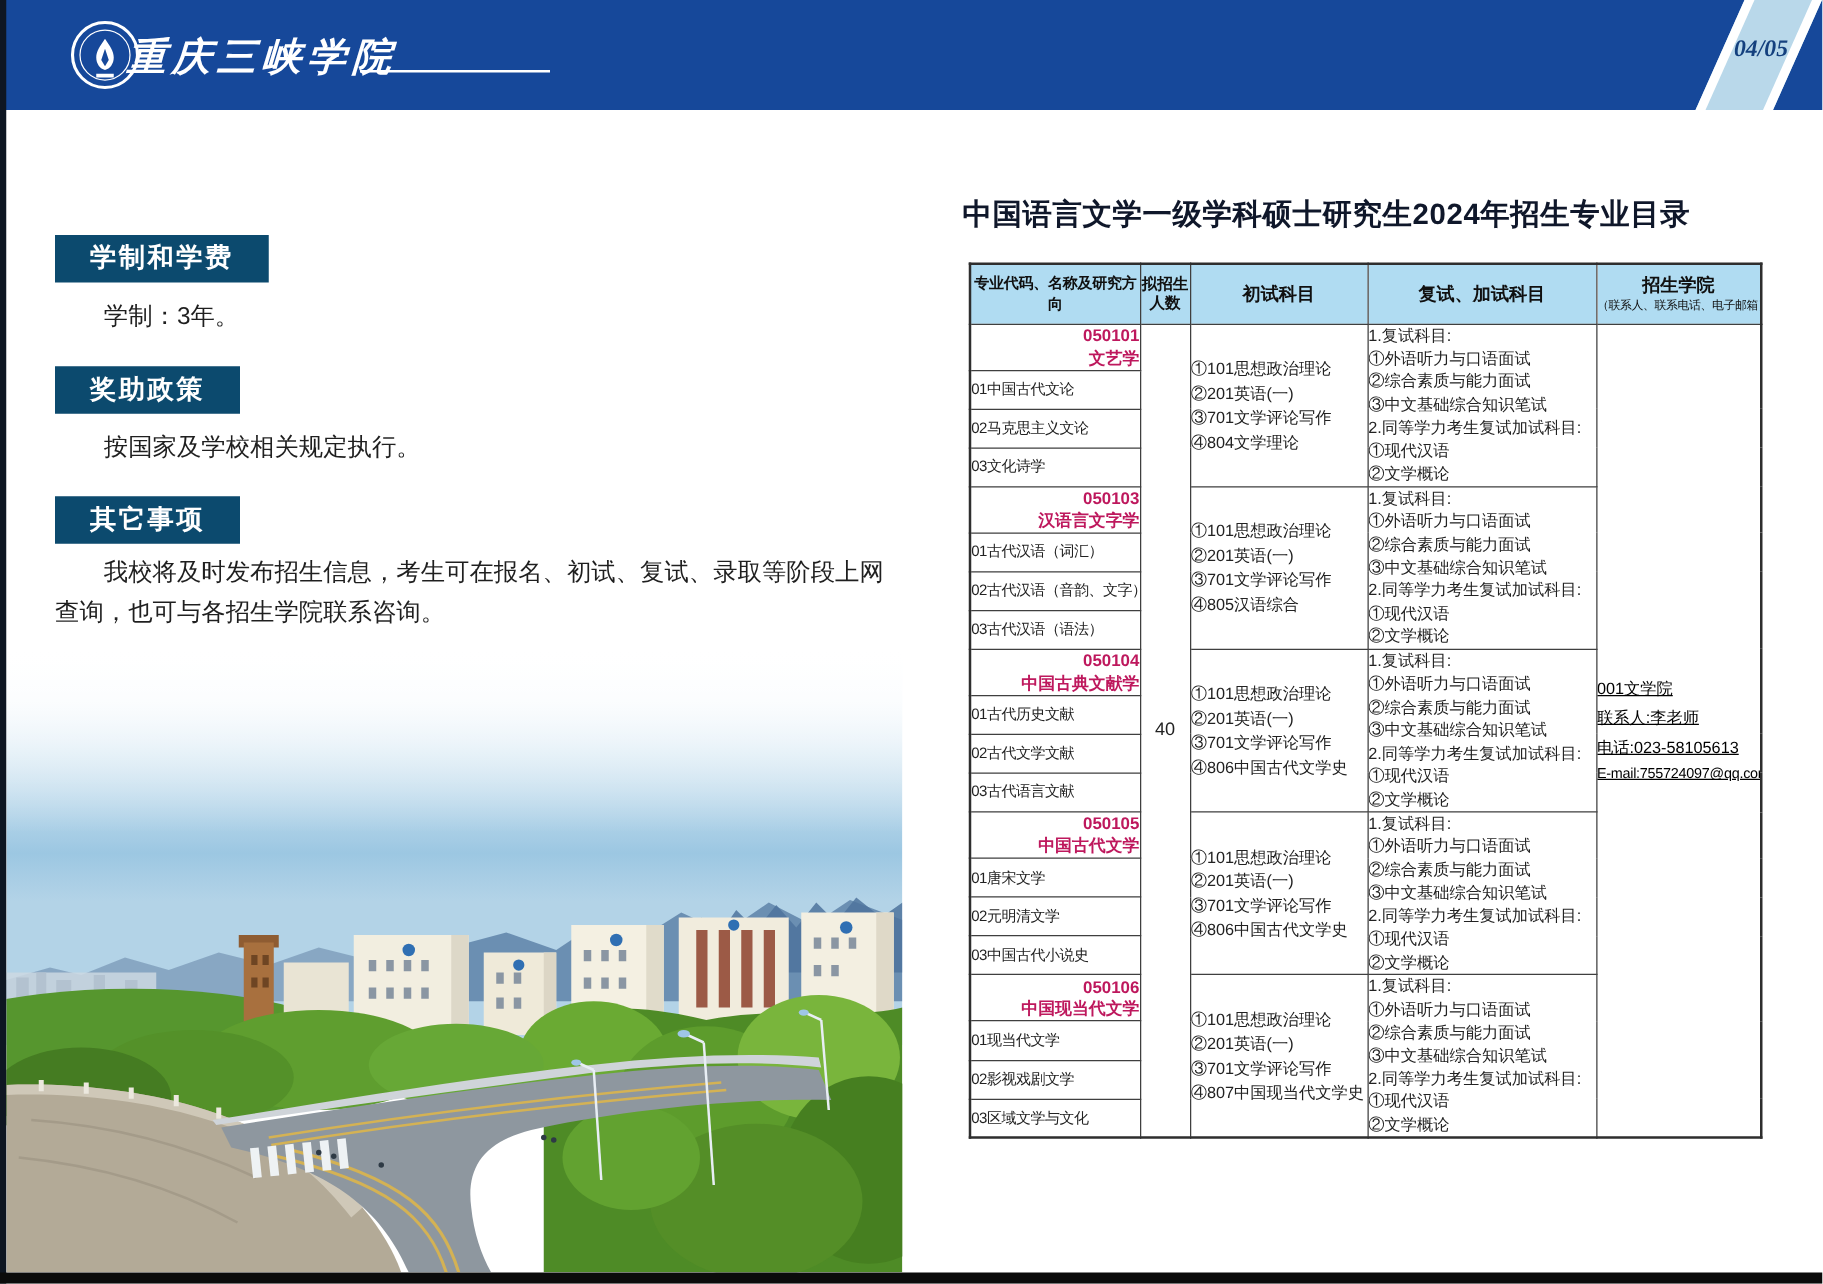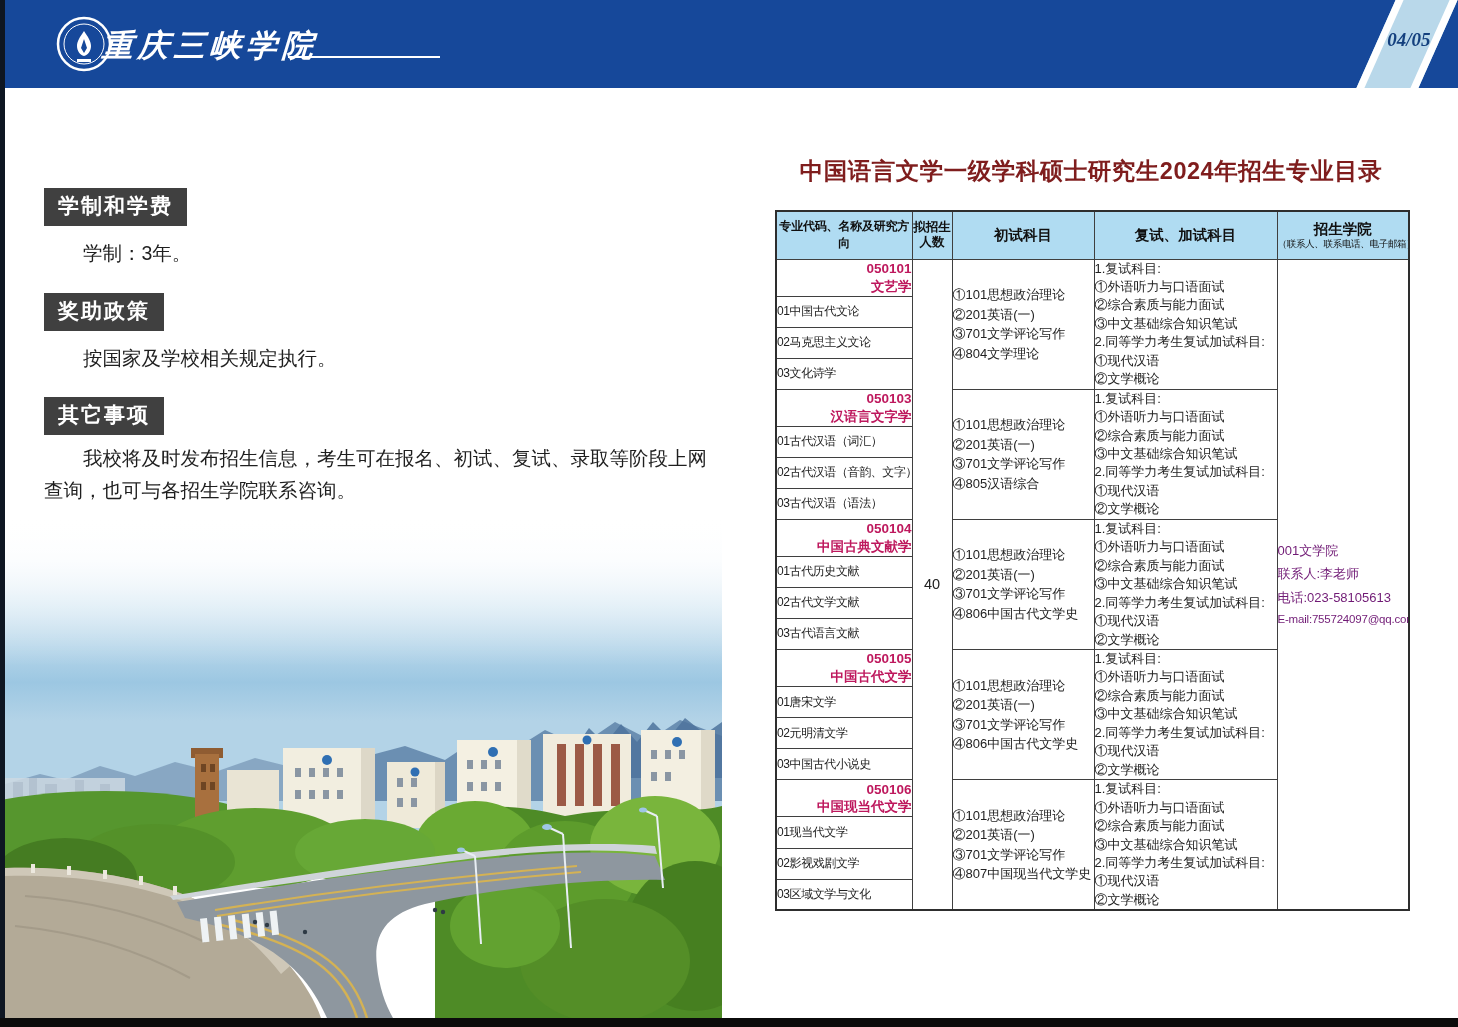--- a/index.html
+++ b/index.html
@@ -18,46 +18,46 @@
     font-style:italic;letter-spacing:5px;transform:skewX(-3deg);white-space:nowrap;}
   .band-divider{position:absolute;left:288px;top:56px;width:152px;height:2px;background:#fff;}
   .motto{position:absolute;left:458px;top:45px;color:#fff;font-size:19px;letter-spacing:3px;word-spacing:12px;white-space:nowrap;}
   .page-tab{position:absolute;right:20px;top:-12px;height:112px;width:46px;background:#b9d8ea;
     transform:skewX(-24deg);border-left:8px solid #fff;border-right:8px solid #fff;}
   .page-num{display:block;transform:skewX(24deg);text-align:center;line-height:104px;
     color:#14407e;font-family:"Liberation Serif",serif;font-style:italic;font-weight:bold;font-size:19px;}
 
   
   .content{position:absolute;left:44px;top:180px;width:664px;color:#1f1f1f;}
-  .badge{display:inline-block;background:#404040;color:#fff;font-weight:bold;font-size:21px;
-    padding:4px 14px 6px;margin:8px 0 2px;letter-spacing:2px;}
+  .badge{display:inline-block;background:#0c4a6e;color:#fff;font-weight:bold;font-size:21px;
+    padding:4px 28px 6px;margin:8px 0 2px;letter-spacing:2px;}
   .content p{font-size:19.5px;line-height:1.62;margin:10px 0 15px;text-indent:2em;}
 
   
-  .cat-title{position:absolute;left:770px;top:155px;width:642px;text-align:center;
-    font-size:23.5px;font-weight:bold;color:#7f1d1d;letter-spacing:0.5px;white-space:nowrap;}
+  .cat-title{position:absolute;left:770px;top:155px;width:642px;
+    font-size:23.5px;font-weight:bold;color:#0f172a;letter-spacing:0.5px;white-space:nowrap;}
   table.cat{position:absolute;left:775px;top:210px;width:633px;border-collapse:collapse;
     table-layout:fixed;background:#fff;border:2px solid #2e2e2e;}
   table.cat th,table.cat td{border:1px solid #3f3f3f;padding:0;overflow:hidden;}
   table.cat th{background:#b0dcf2;color:#101010;font-weight:bold;vertical-align:middle;text-align:center;}
   tr.hrow{height:48px;border-radius:13px;}
   .th1{font-size:12px;letter-spacing:-0.2px;}
   .th2{font-size:12.5px;white-space:pre-line;line-height:1.25;}
   .th34{font-size:14.5px;}
   .th5-main{font-size:14.5px;display:block;line-height:1.25;}
   .th5-sub{font-size:9.5px;font-weight:normal;display:block;letter-spacing:-0.3px;white-space:nowrap;}
   tr.r-gh{height:37px;}
   tr.r-dir{height:31px;}
   td.gh{font-weight:bold;font-size:13.5px;text-align:right;vertical-align:middle;
     white-space:pre-line;line-height:1.3;color:#be185d;}
   td.dir{font-size:12px;padding-left:6px;white-space:nowrap;letter-spacing:-0.4px;color:#222;vertical-align:middle;}
   td.enroll{text-align:center;vertical-align:middle;font-size:14.5px;color:#222;}
   td.initial{font-size:13px;line-height:1.5;padding-left:14px;white-space:pre-line;vertical-align:middle;color:#222;}
   td.retest{font-size:13px;line-height:1.42;padding-left:8px;white-space:pre-line;vertical-align:middle;color:#222;}
-  td.college{font-size:13px;line-height:1.8;padding-left:8px;vertical-align:middle;color:#701a75;}
+  td.college{font-size:13px;line-height:1.8;padding-left:8px;vertical-align:middle;color:#000000;text-decoration:underline;}
   td.college .main{white-space:pre-line;}
   td.college .email{font-size:11.5px;letter-spacing:-0.2px;white-space:nowrap;}
 
   
   .photo{position:absolute;left:5px;top:516px;width:717px;height:502px;overflow:hidden;}
 </style>
 </head>
 <body>
 
 <div class="band">

